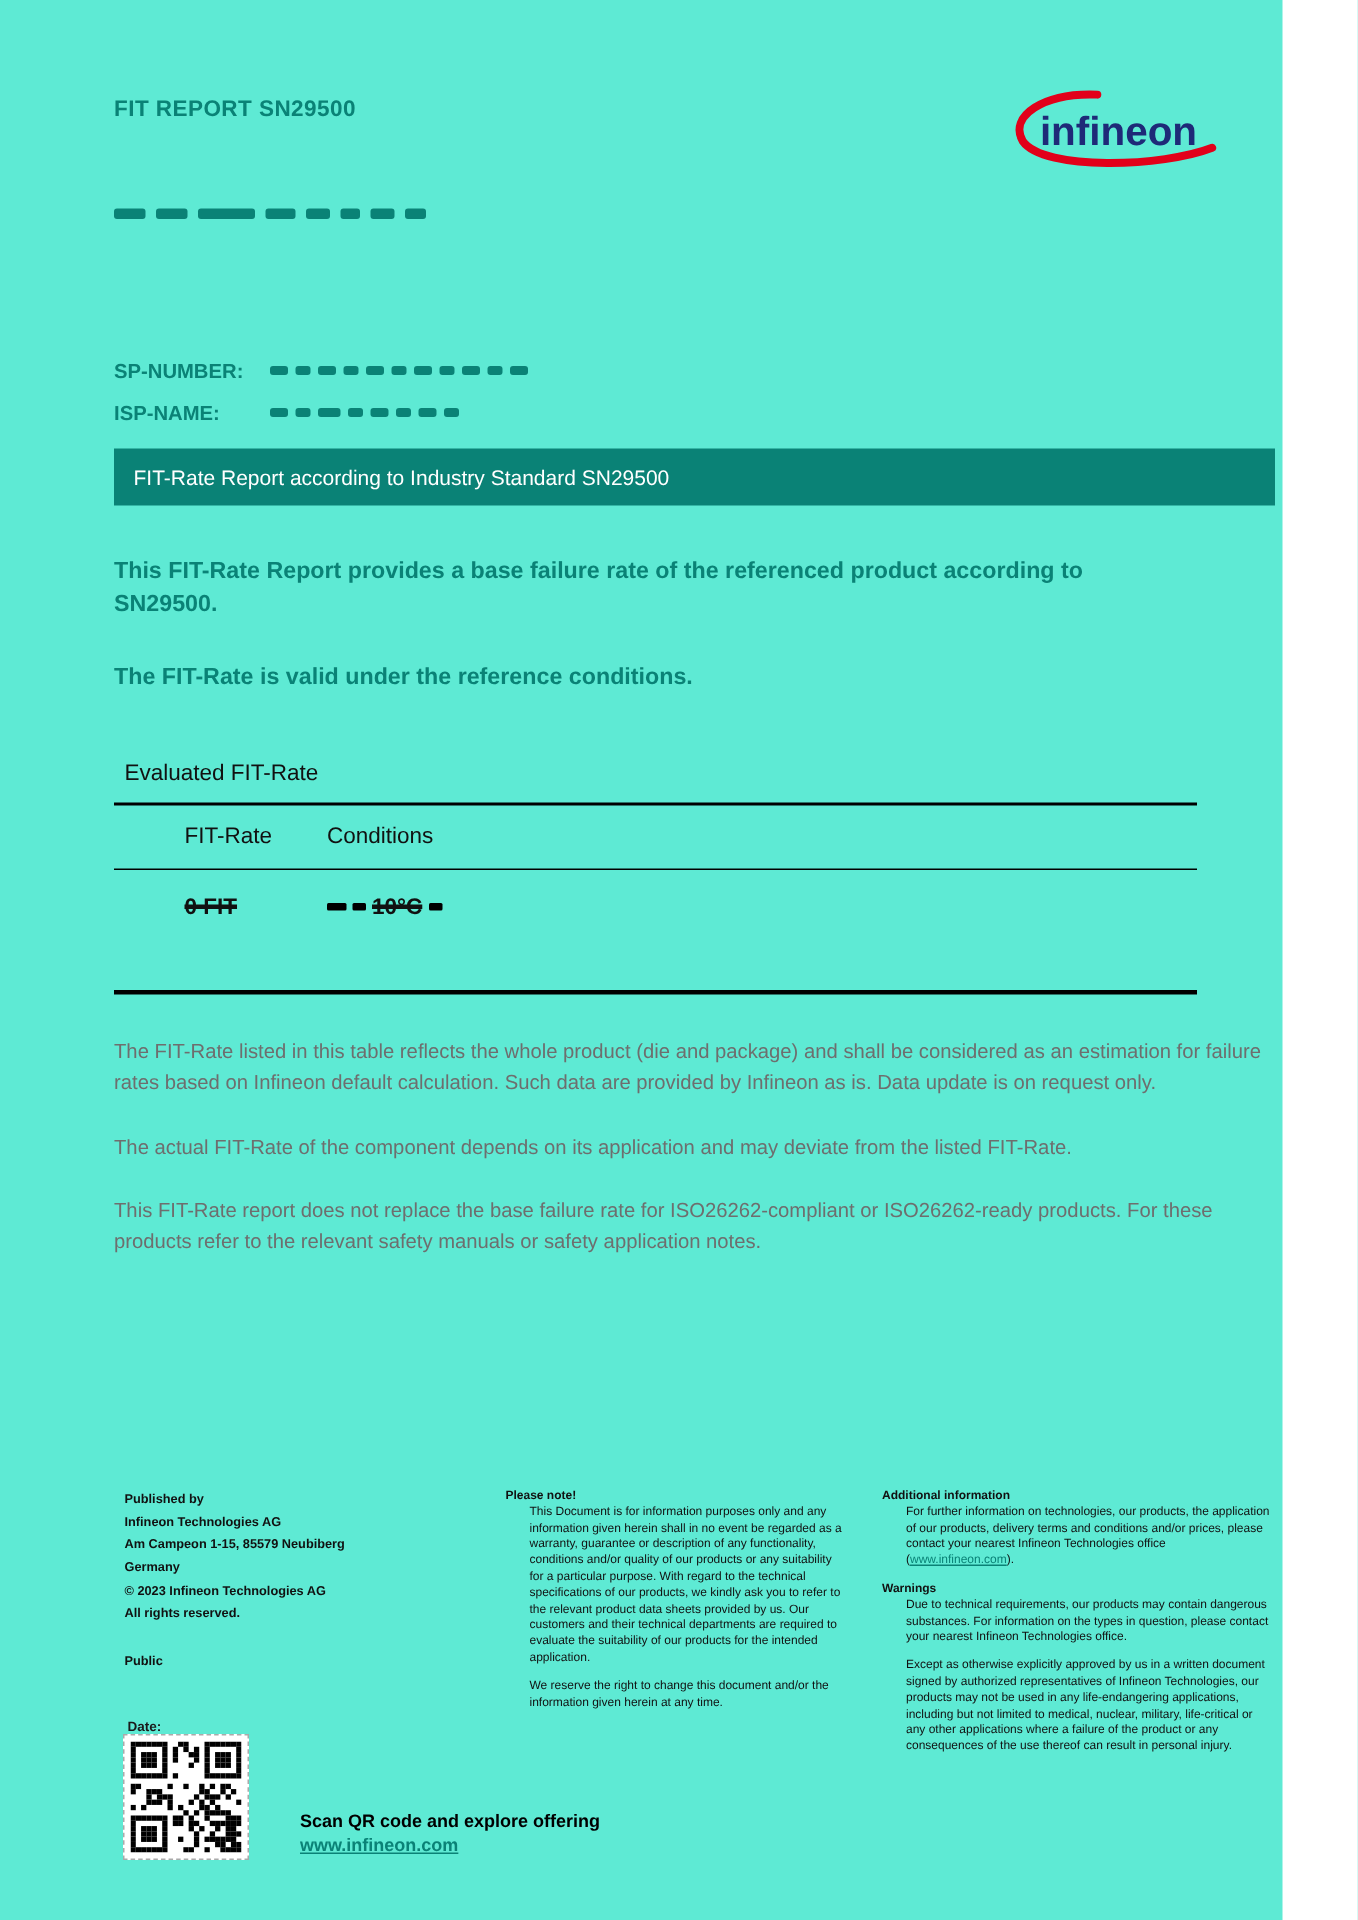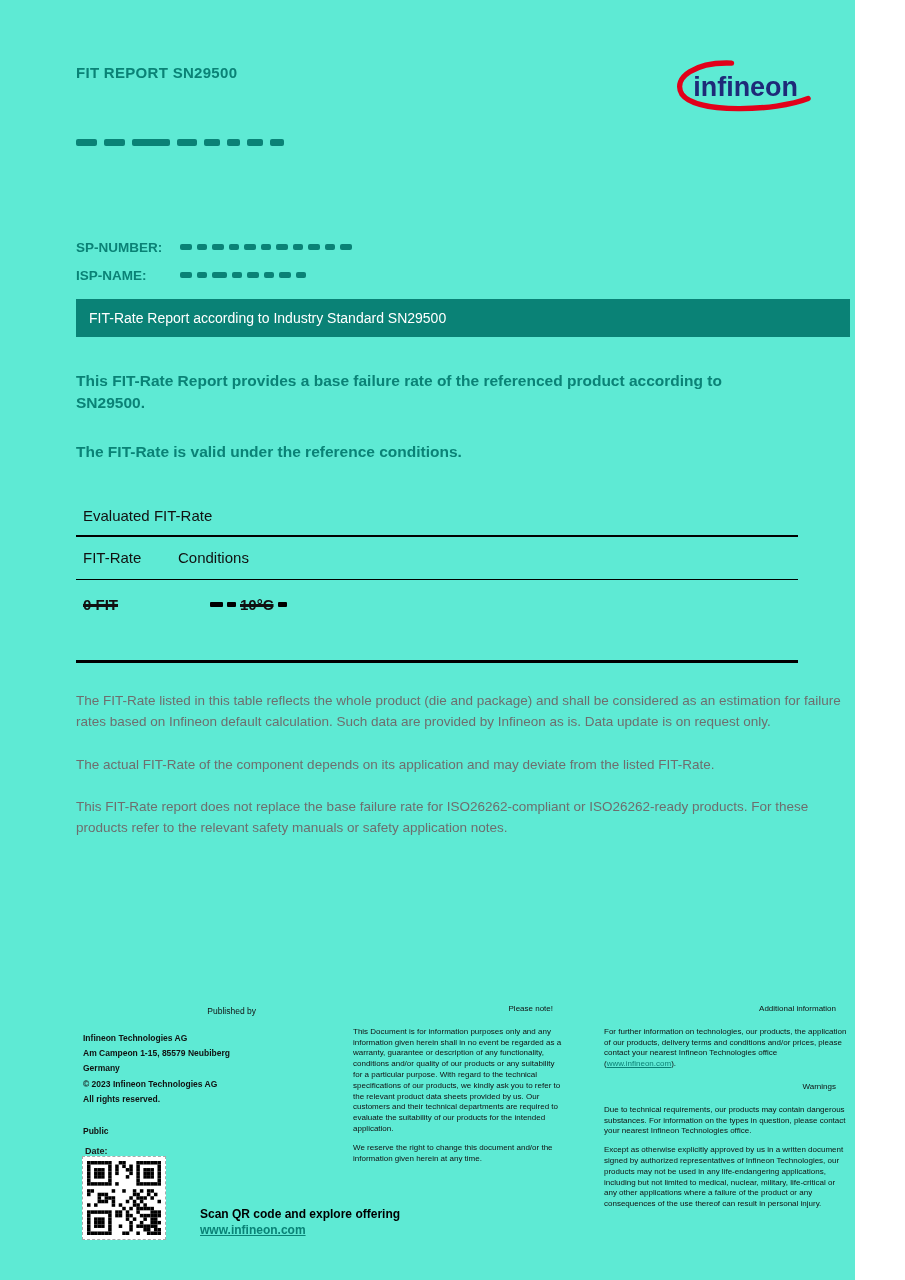--- a/index.html
+++ b/index.html
@@ -21,35 +21,35 @@
           display:flex;align-items:center;padding-left:13px;box-sizing:border-box;font-size:14px;}
 
   .teal-heading{position:absolute;left:76px;width:695px;color:#0A8276;font-weight:bold;font-size:15.5px;line-height:1.45;}
 
   .fit-table{position:absolute;left:76px;top:507px;width:722px;}
   .tbl-title{font-size:15px;color:#111;padding:0 0 11px 7px;}
   .rule-med{border:0;border-top:2px solid #000;margin:0;}
   .rule-thin{border:0;border-top:1px solid #000;margin:0;}
   .rule-thick{border:0;border-top:3px solid #000;margin:0;}
   .tbl-head{display:flex;padding:12px 0 13px 7px;font-size:15px;color:#111;}
-  .tbl-row{display:flex;padding:16px 0 47px 7px;font-size:15px;color:#111;align-items:flex-end;gap:32px;}
-  .col-fit{width:95px;flex:0 0 95px;}
+  .tbl-row{display:flex;padding:16px 0 47px 7px;font-size:15px;color:#111;align-items:flex-end;}
+  .col-fit{width:95px;flex:0 0 95px;margin-left:40px;}
   .col-cond{flex:1;display:flex;}
   .cond-label{width:345px;flex:0 0 345px;}
   .redact-strike{font-weight:bold;text-decoration:line-through;text-decoration-thickness:3px;}
   .cond-value{display:flex;gap:4px;align-items:center;}
   .rb-black{display:inline-block;height:5px;background:#000;border-radius:1px;}
   .sym{font-family:"DejaVu Serif",serif;font-style:italic;}
   sub{font-size:10px;}
 
   .body-text{position:absolute;left:76px;top:690px;width:778px;font-size:13.5px;color:#6e6e6e;line-height:1.58;}
   .body-text p{margin:0 0 21px 0;}
 
   .f-col{position:absolute;top:992px;font-size:8px;color:#111;line-height:1.35;}
-  .f-col h4{margin:12px;font-size:inherit;font-weight:normal;text-align:right;}
+  .f-col h4{margin:0;font-size:inherit;font-weight:bold;}
   .f-col p{margin:0 0 8px 16px;}
   .f-col1{left:83px;width:185px;font-size:8.5px;font-weight:bold;line-height:1.78;}
   .f-col2{left:337px;width:228px;}
   .f-col3{left:588px;width:260px;}
   .classification{margin-top:17px;}
   .f-link{color:#0A8276;text-decoration:underline;cursor:pointer;}
 
   .date-label{position:absolute;left:85px;top:1146px;font-size:9px;font-weight:bold;}
   .qr-box{position:absolute;left:82px;top:1156px;width:82px;height:82px;border:1px dashed #aaa;
           display:flex;align-items:center;justify-content:center;background:#fff;}

